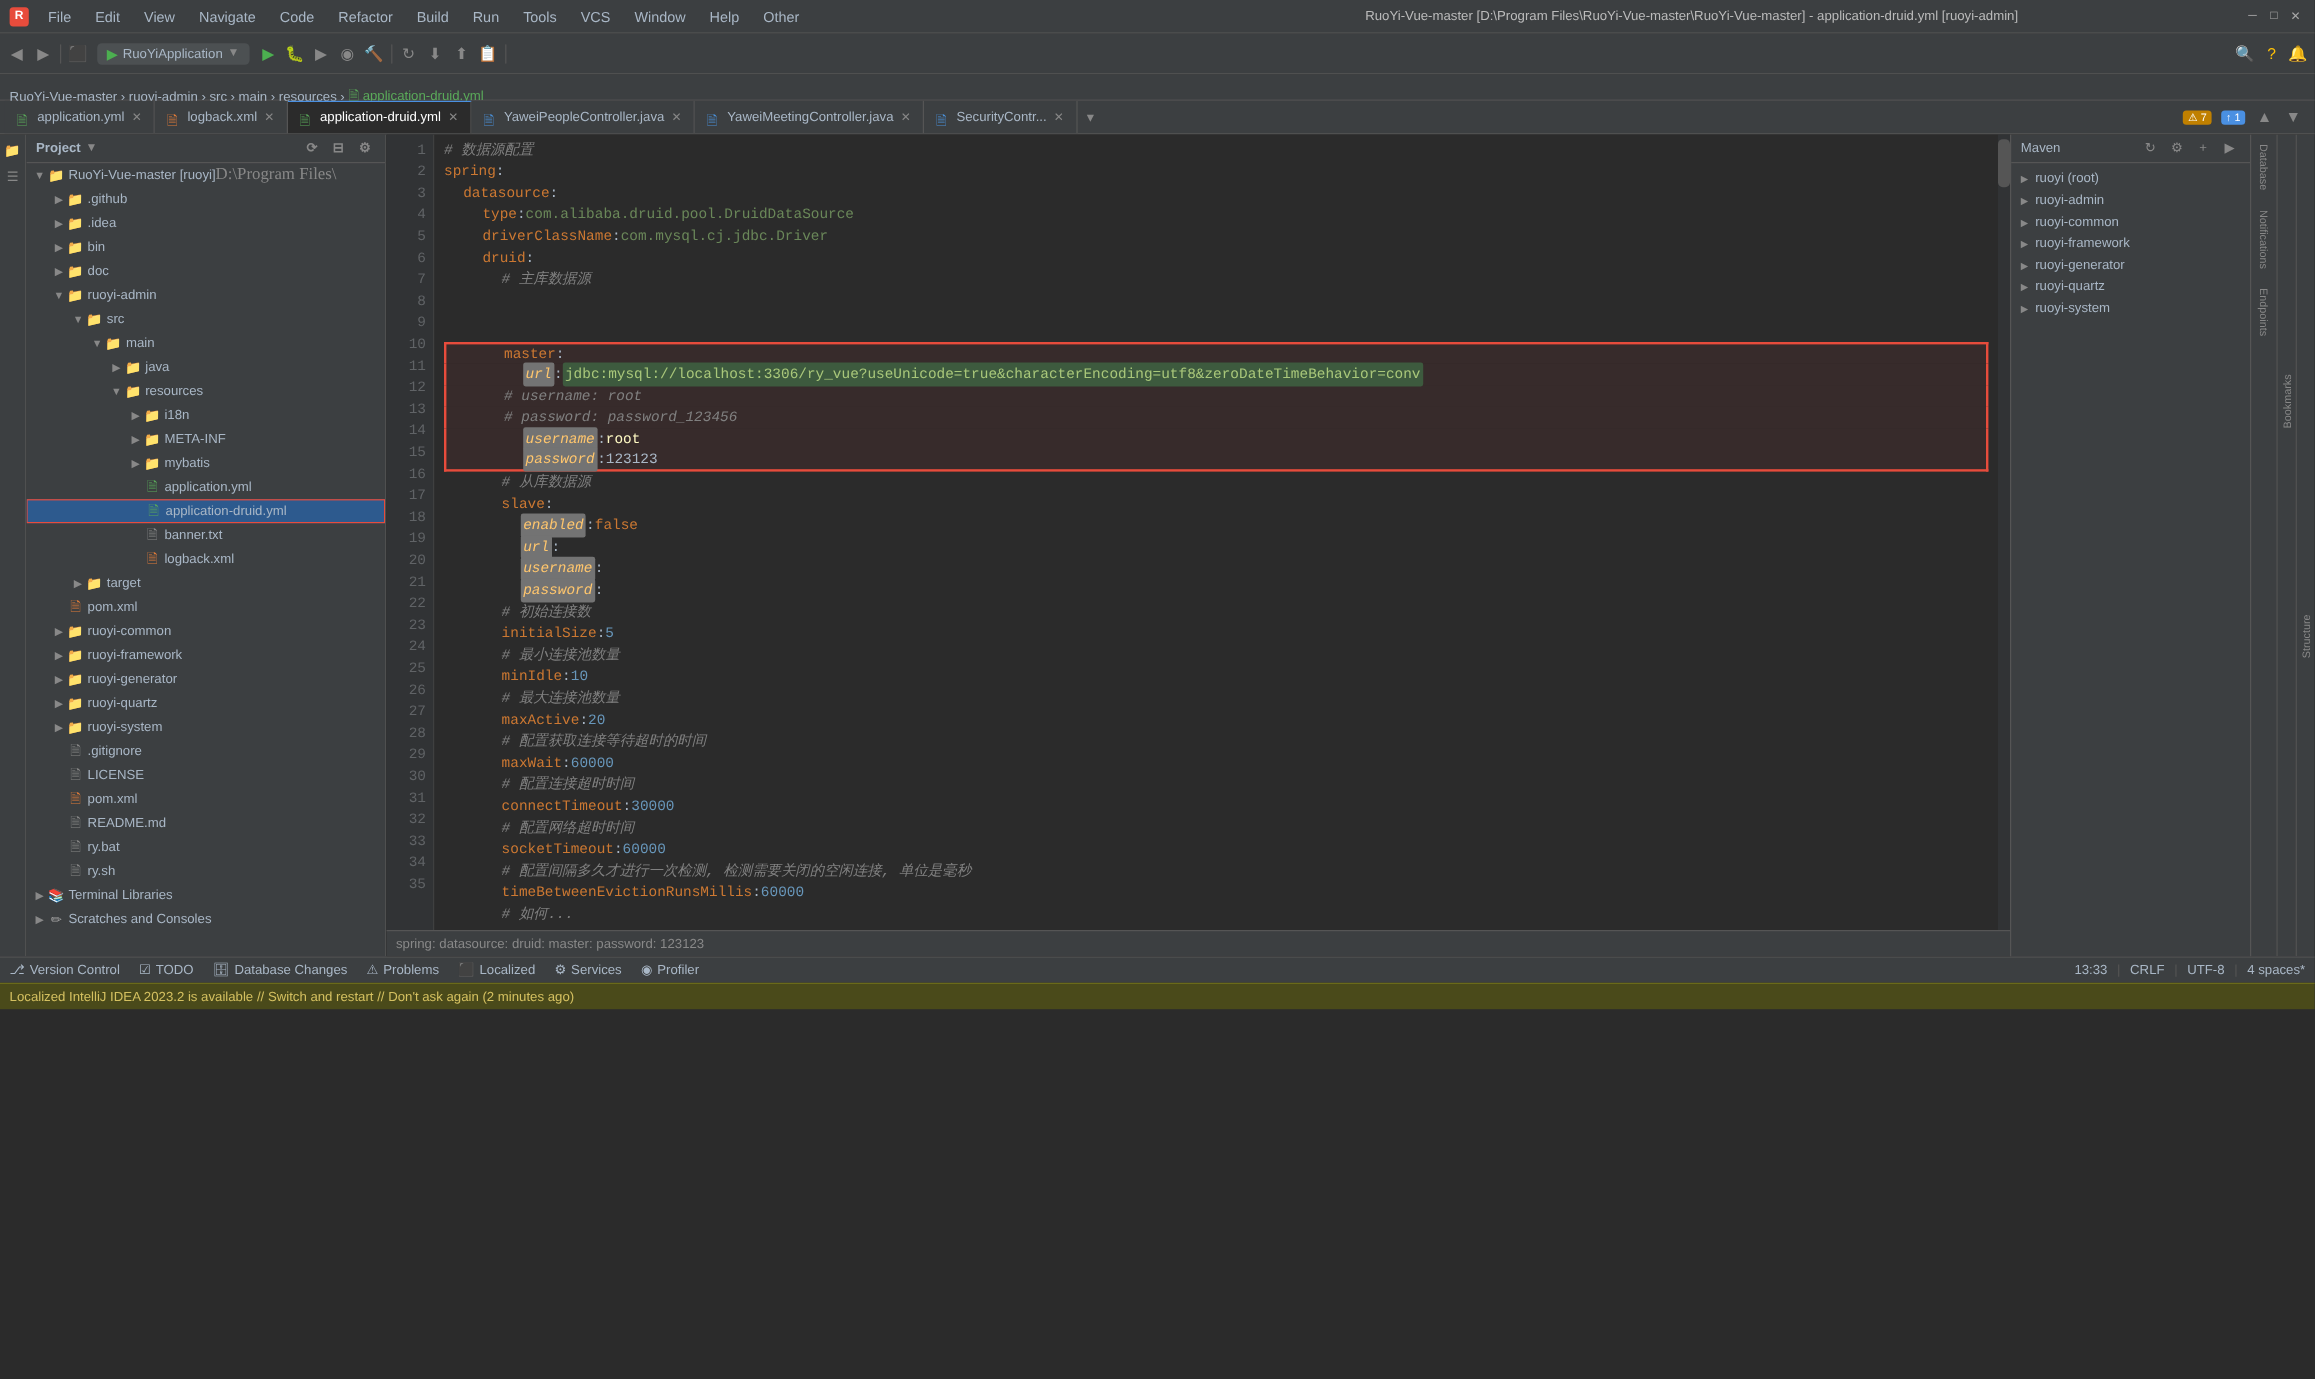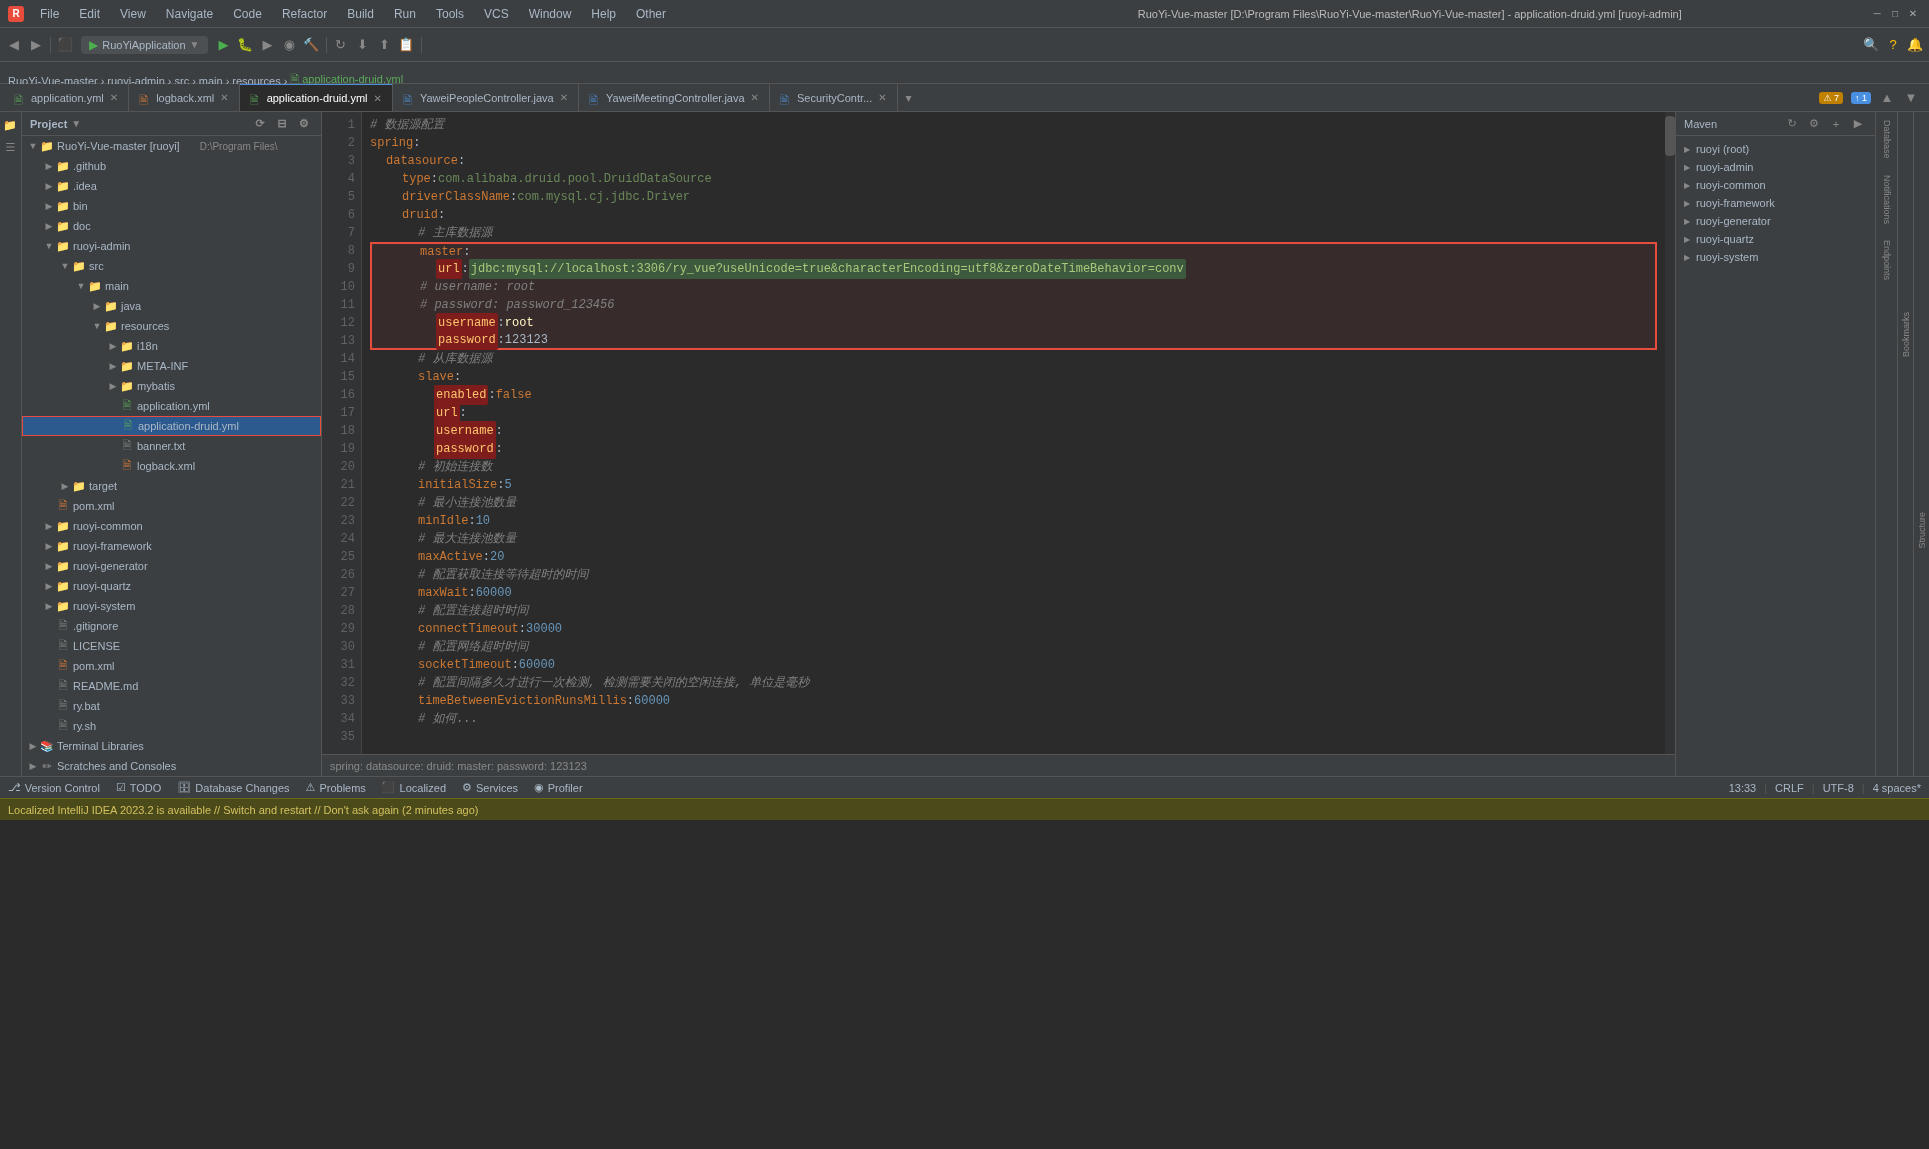--- a/index.html
+++ b/index.html
@@ -234,24 +234,25 @@
     }
 
     
     .kw-key { color: #cc7832; }
     .kw-colon { color: #a9b7c6; }
     .kw-string { color: #6a8759; }
     .kw-number { color: #6897bb; }
     .kw-comment { color: #808080; font-style: italic; }
     .kw-bool { color: #cc7832; }
     .kw-highlight-key {
-      background: #7f1d1d;
+      background: #737373;
       color: #ffc66d;
       padding: 1px 2px;
       border-radius: 2px;
+      font-style: italic;
     }
     .kw-highlight-val {
       background: #3d5a3e;
       color: #a9c77a;
       padding: 1px 2px;
       border-radius: 2px;
     }
     .indent-2 { padding-left: 16px; }
 
     
@@ -520,21 +521,21 @@
         <span class="gutter-icon">⚙</span>
       </div>
     </div>
     <div id="project-tree">
 
       <div class="tree-item">
         <span class="indent" style="width:0px;"></span>
         <span class="arrow">▼</span>
         <span class="file-icon folder-icon">📁</span>
         <span class="item-label">RuoYi-Vue-master [ruoyi]</span>
-        <span style="color:#888; font-size:10px; margin-left:20px;">D:\Program Files\</span>
+        <span style="color:#888; font-size:14px; margin-left:0;font-family:Liberation Serif, serif;">D:\Program Files\</span>
       </div>
 
       <div class="tree-item">
         <span class="indent" style="width:16px;"></span>
         <span class="arrow">▶</span>
         <span class="file-icon folder-icon">📁</span>
         <span class="item-label">.github</span>
       </div>
 
       <div class="tree-item">
@@ -825,21 +826,21 @@
           <span style="padding-left:32px;"></span>
           <span class="kw-key">druid</span>
             <span class="kw-colon">:</span>
         </div>
 
         <div class="code-line">
           <span style="padding-left:48px;"></span>
           <span class="kw-comment"># 主库数据源</span>
         </div>
 
-        <div class="code-line" style="background: rgba(200, 50, 50, 0.08); border-top: 2px solid rgb(231, 76, 60); border-left: 2px solid rgb(231, 76, 60); border-right: 2px solid rgb(231, 76, 60);">
+        <div class="code-line" style="background: rgba(200, 50, 50, 0.08); border-top: 2px solid rgb(231, 76, 60); border-left: 2px solid rgb(231, 76, 60); border-right: 2px solid rgb(231, 76, 60); margin-top: 43px;">
           <span style="padding-left:48px;"></span>
           <span class="kw-key">master</span>
             <span class="kw-colon">:</span>
         </div>
 
         <div class="code-line" style="background: rgba(200, 50, 50, 0.08); border-left: 2px solid rgb(231, 76, 60); border-right: 2px solid rgb(231, 76, 60);">
           <span style="padding-left:64px;"></span>
           <span class="kw-highlight-key">url</span>
             <span class="kw-colon">: </span>
           <span class="kw-highlight-val">jdbc:mysql://localhost:3306/ry_vue?useUnicode=true&amp;characterEncoding=utf8&amp;zeroDateTimeBehavior=conv</span>

